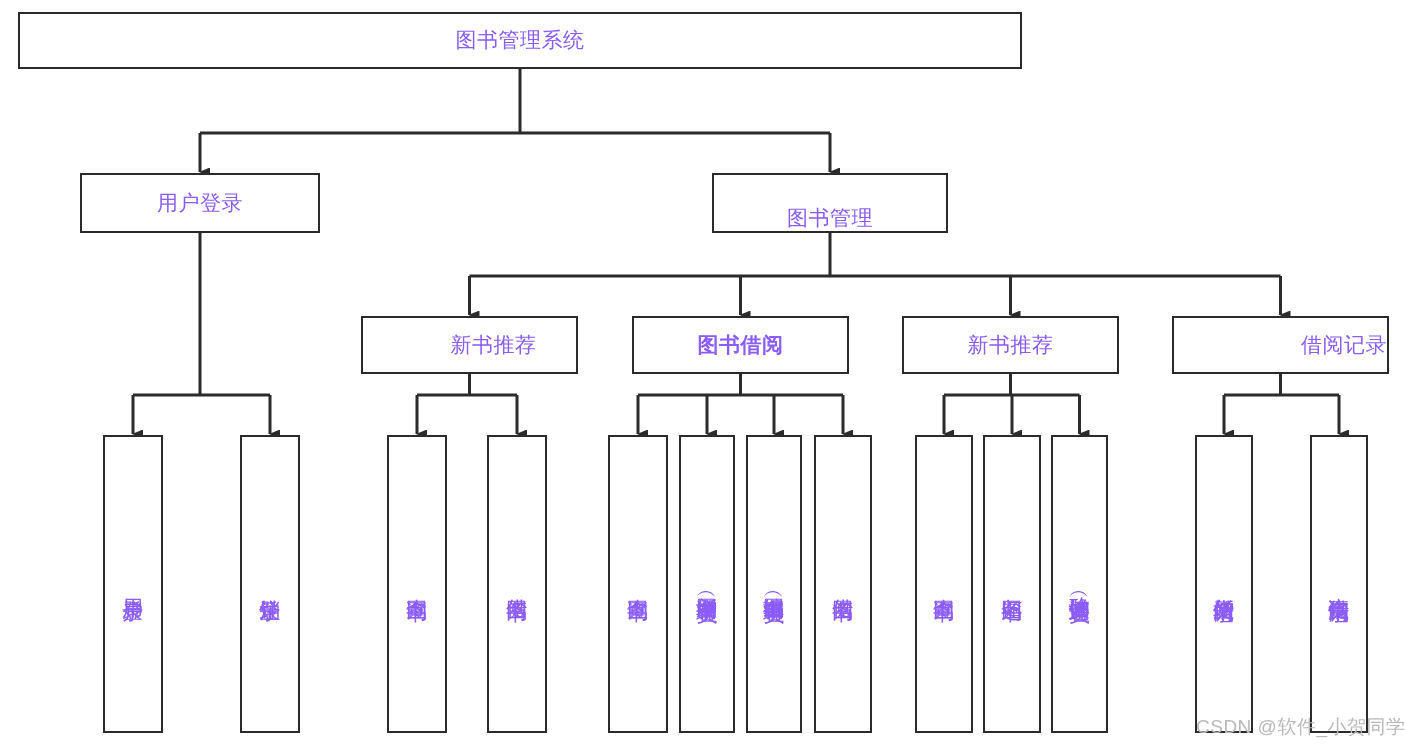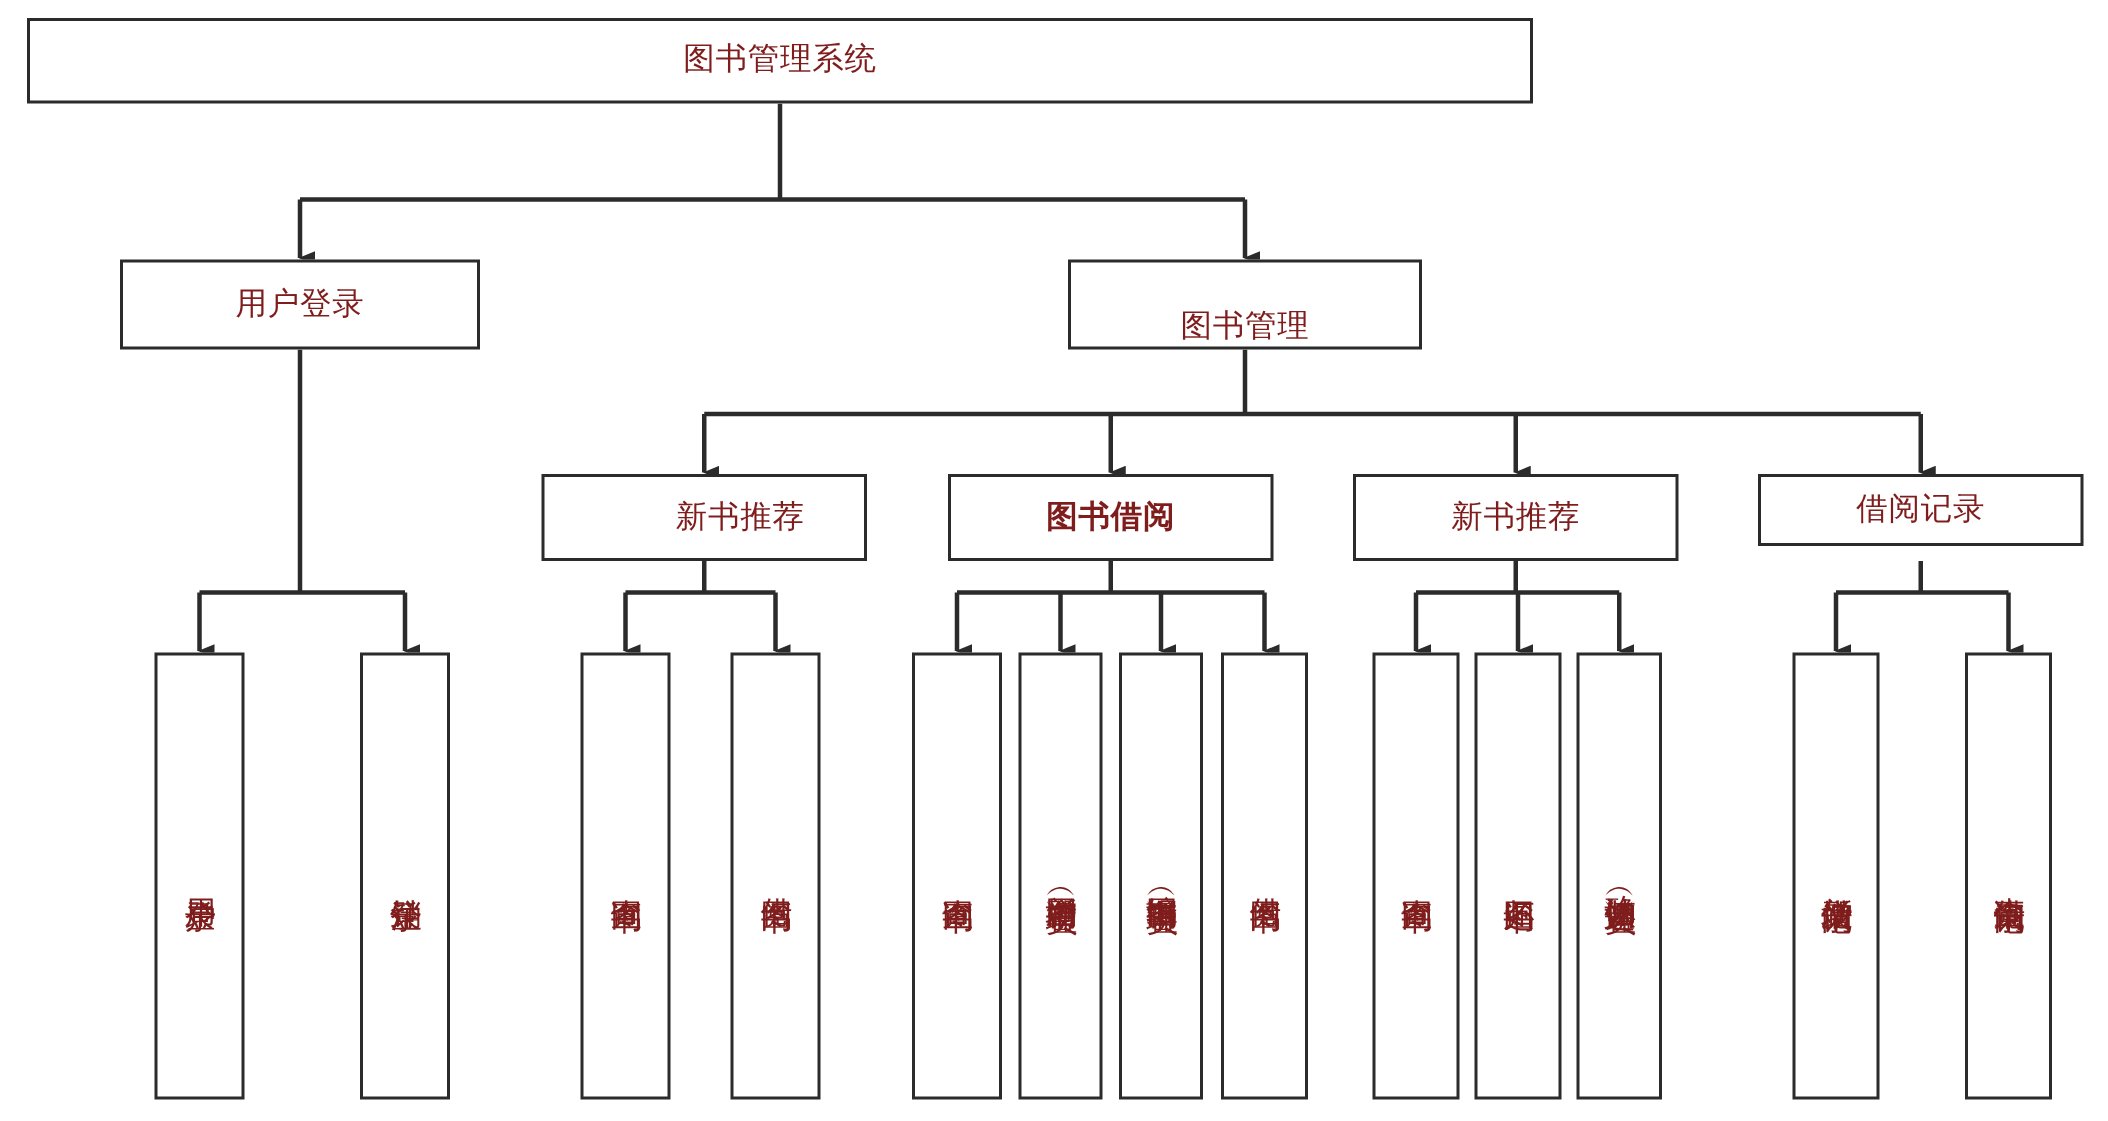--- a/index.html
+++ b/index.html
@@ -26,21 +26,21 @@
     pointer-events: none;
   }
   .node {
     position: absolute;
     box-sizing: border-box;
     background: #ffffff;
     border: 2px solid #2b2b2b;
     display: flex;
     align-items: center;
     justify-content: center;
-    color: #7f1d1d;
+    color: #8b5cf6;
   }
   .node .label {
     display: block;
     text-align: center;
     line-height: 1.18;
     letter-spacing: 0.5px;
   }
   .node.horizontal .label {
     font-size: 21px;
     writing-mode: horizontal-tb;
@@ -125,21 +125,21 @@
       </div>
       <div class="node horizontal" style="left: 361px; top: 316px; width: 217px; height: 58px; border-color: rgb(43, 43, 43); background: rgb(255, 255, 255); padding-left: 48px;">
         <span class="label">新书推荐</span>
       </div>
       <div class="node horizontal" style="left: 632px; top: 316px; width: 217px; height: 58px; border-color: rgb(43, 43, 43); background: rgb(255, 255, 255); font-weight: bold;">
         <span class="label">图书借阅</span>
       </div>
       <div class="node horizontal" style="left: 902px; top: 316px; width: 217px; height: 58px; border-color: rgb(43, 43, 43); background: rgb(255, 255, 255);">
         <span class="label">新书推荐</span>
       </div>
-      <div class="node horizontal" style="left: 1172px; top: 316px; width: 217px; height: 48px; border-color: rgb(43, 43, 43); background: rgb(255, 255, 255);">
+      <div class="node horizontal" style="left: 1172px; top: 316px; width: 217px; height: 58px; border-color: rgb(43, 43, 43); background: rgb(255, 255, 255); justify-content: flex-end;">
         <span class="label">借阅记录</span>
       </div>
       <div class="node vertical" style="left: 103px; top: 435px; width: 60px; height: 298px; border-color: rgb(43, 43, 43); background: rgb(255, 255, 255);">
         <span class="label">用户登录</span>
       </div>
       <div class="node vertical" style="left: 240px; top: 435px; width: 60px; height: 298px; border-color: rgb(43, 43, 43); background: rgb(255, 255, 255);">
         <span class="label">注销登录</span>
       </div>
       <div class="node vertical" style="left: 387px; top: 435px; width: 60px; height: 298px; border-color: rgb(43, 43, 43); background: rgb(255, 255, 255);">
         <span class="label">查询图书</span>
@@ -169,13 +169,14 @@
         <span class="label">确认归还（管理员）</span>
       </div>
       <div class="node vertical" style="left: 1195px; top: 435px; width: 58px; height: 298px; border-color: rgb(43, 43, 43); background: rgb(255, 255, 255);">
         <span class="label">新增借阅记录</span>
       </div>
       <div class="node vertical" style="left: 1310px; top: 435px; width: 58px; height: 298px; border-color: rgb(43, 43, 43); background: rgb(255, 255, 255);">
         <span class="label">查询借阅记录</span>
       </div>
     </div>
 
+  <div class="watermark" style="left: 1196px; top: 714px; color: rgb(185, 185, 185);">CSDN @软件_小贺同学</div>
 </div>
 
 </body></html>

